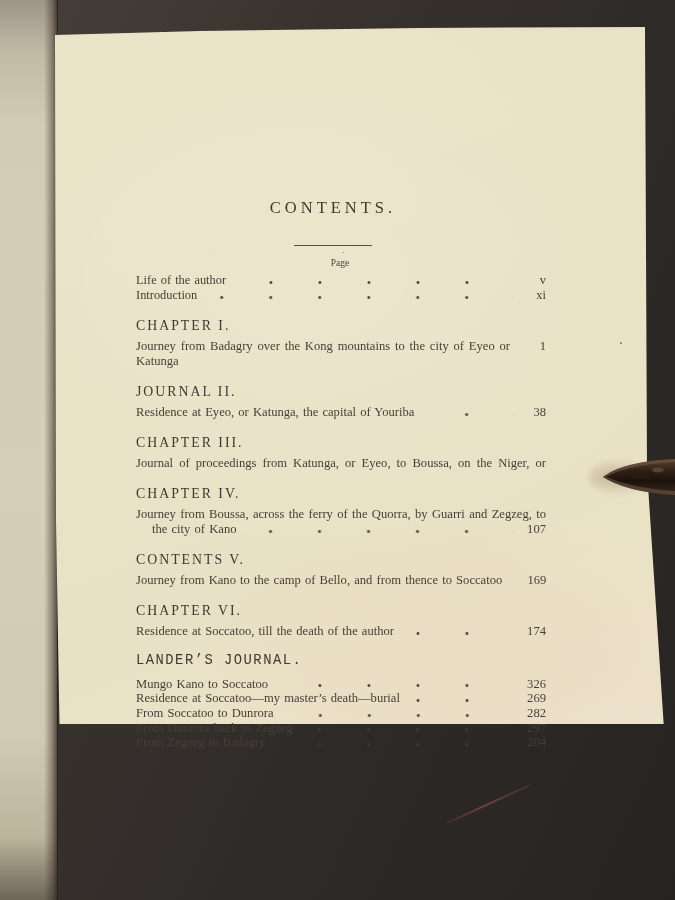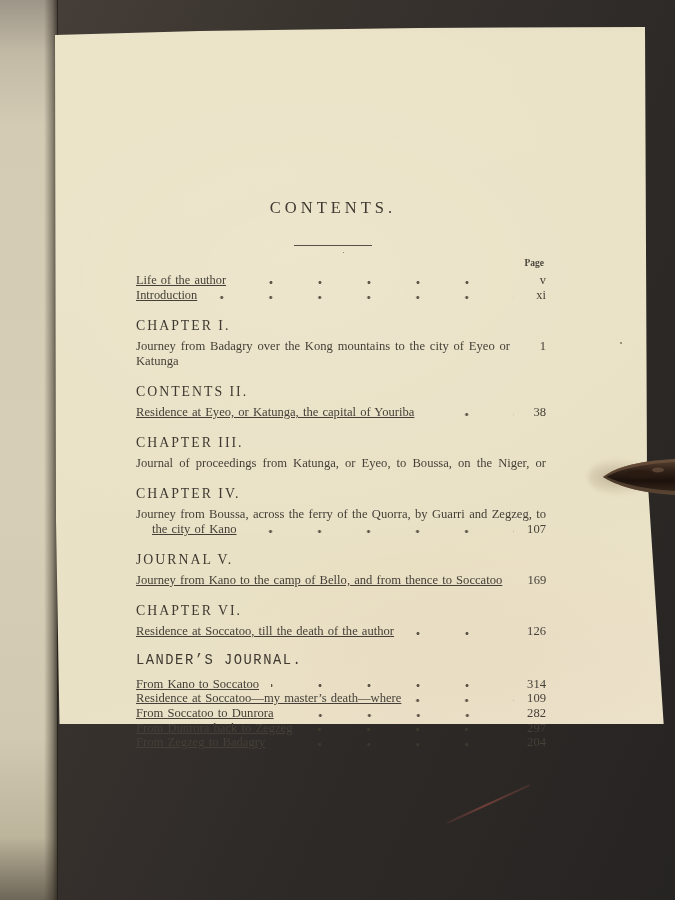--- a/index.html
+++ b/index.html
@@ -30,25 +30,25 @@
       linear-gradient(to bottom, rgba(120,110,85,0.12) 0px, rgba(120,110,85,0) 34px),
       linear-gradient(160deg, #ece4c8 0%, #eae2c6 45%, #e9e1c5 72%, #ece3cb 100%);
   }
   .content{position:absolute;left:136px;top:198px;width:410px;color:#453f37;}
   .doc-title{
     margin:0 16px 0 0;font-weight:normal;text-align:center;
     font-size:16.5px;letter-spacing:4px;color:#3f3931;
   }
   .rule{width:78px;height:1.3px;background:#55504a;margin:27px auto 0;transform:translateX(-8px);}
   .rule-mark{position:absolute;left:206px;top:49px;font-size:9px;color:#5a544c;letter-spacing:2px;}
-  .page-label{text-align:right;font-size:9.5px;margin-top:12px;color:#4a443c;padding-right:2px;font-weight:bold;}
+  .page-label{text-align:center;font-size:9.5px;margin-top:12px;color:#4a443c;padding-right:2px;}
   .front{margin-top:5px;}
   .row{display:flex;align-items:baseline;font-size:12.4px;line-height:14.8px;word-spacing:1px;}
   .entry .row{font-size:12.6px;line-height:15px;}
-  .lbl{white-space:nowrap;text-decoration:underline;}
+  .lbl{white-space:nowrap;}
   .leader{
     flex:1 1 auto;align-self:flex-end;height:5px;margin:0 6px 3px 12px;
     background-image:radial-gradient(circle at 2px 2.5px, rgba(66,59,48,0.85) 1.1px, rgba(66,59,48,0) 1.9px);
     background-size:49px 5px;background-repeat:repeat-x;background-position:right bottom;
   }
   .pg{min-width:26px;text-align:right;white-space:nowrap;}
   .chapter h2, .journal h2{
     text-align:left;font-weight:normal;color:#3f3931;
     font-size:13.8px;letter-spacing:2px;margin:15px 6px 5px 0;
   }
@@ -107,21 +107,21 @@
         <h2>CHAPTER I.</h2>
         <div class="entry">
           <div class="row">
             <span class="line just fill">Journey from Badagry over the Kong mountains to the city of Eyeo or Katunga</span>
             <span class="pg">1</span>
           </div>
         </div>
       </section>
 
       <section class="chapter">
-        <h2>CONTENTS II.</h2>
+        <h2>JOURNAL II.</h2>
         <div class="entry">
           <div class="row">
             <span class="lbl">Residence at Eyeo, or Katunga, the capital of Youriba</span>
             <span class="leader"></span>
             <span class="pg">38</span>
           </div>
         </div>
       </section>
 
       <section class="chapter">
@@ -137,52 +137,52 @@
           <div class="line just">Journey from Boussa, across the ferry of the Quorra, by Guarri and Zegzeg, to</div>
           <div class="row">
             <span class="lbl indent">the city of Kano</span>
             <span class="leader"></span>
             <span class="pg">107</span>
           </div>
         </div>
       </section>
 
       <section class="chapter">
-        <h2>JOURNAL V.</h2>
+        <h2>CONTENTS V.</h2>
         <div class="entry">
           <div class="row">
             <span class="lbl">Journey from Kano to the camp of Bello, and from thence to Soccatoo</span>
             <span class="leader"></span>
             <span class="pg">169</span>
           </div>
         </div>
       </section>
 
       <section class="chapter">
         <h2>CHAPTER VI.</h2>
         <div class="entry">
           <div class="row">
             <span class="lbl">Residence at Soccatoo, till the death of the author</span>
             <span class="leader"></span>
-            <span class="pg">126</span>
+            <span class="pg">174</span>
           </div>
         </div>
       </section>
 
       <section class="journal">
         <h2>LANDER’S JOURNAL.</h2>
         <div class="row">
-          <span class="lbl">From Kano to Soccatoo</span>
-          <span class="leader"></span>
-          <span class="pg">314</span>
-        </div>
-        <div class="row">
-          <span class="lbl">Residence at Soccatoo—my master’s death—where</span>
-          <span class="leader"></span>
-          <span class="pg">109</span>
+          <span class="lbl">Mungo Kano to Soccatoo</span>
+          <span class="leader"></span>
+          <span class="pg">326</span>
+        </div>
+        <div class="row">
+          <span class="lbl">Residence at Soccatoo—my master’s death—burial</span>
+          <span class="leader"></span>
+          <span class="pg">269</span>
         </div>
         <div class="row">
           <span class="lbl">From Soccatoo to Dunrora</span>
           <span class="leader"></span>
           <span class="pg">282</span>
         </div>
         <div class="row">
           <span class="lbl">From Dunrora back to Zegzeg</span>
           <span class="leader"></span>
           <span class="pg">297</span>

